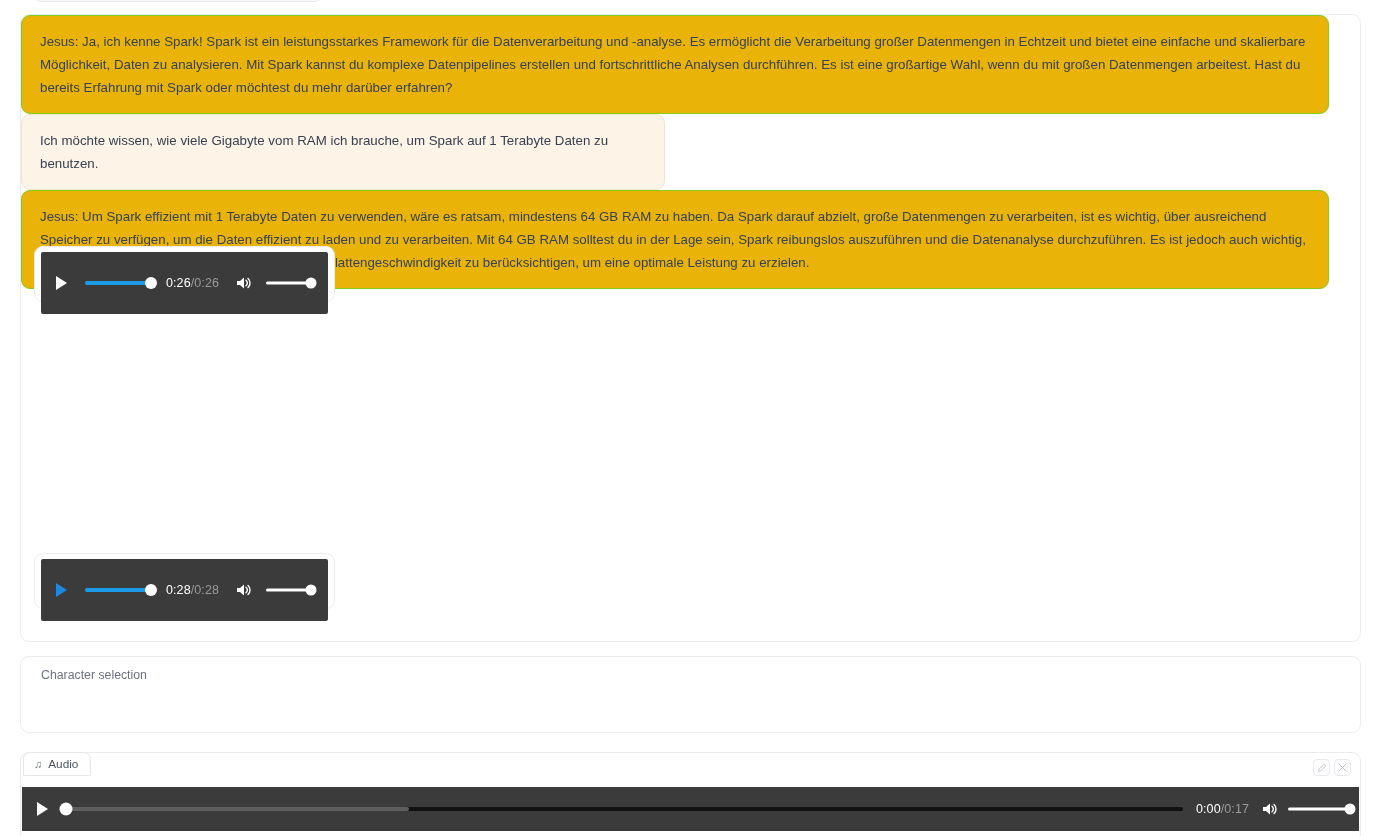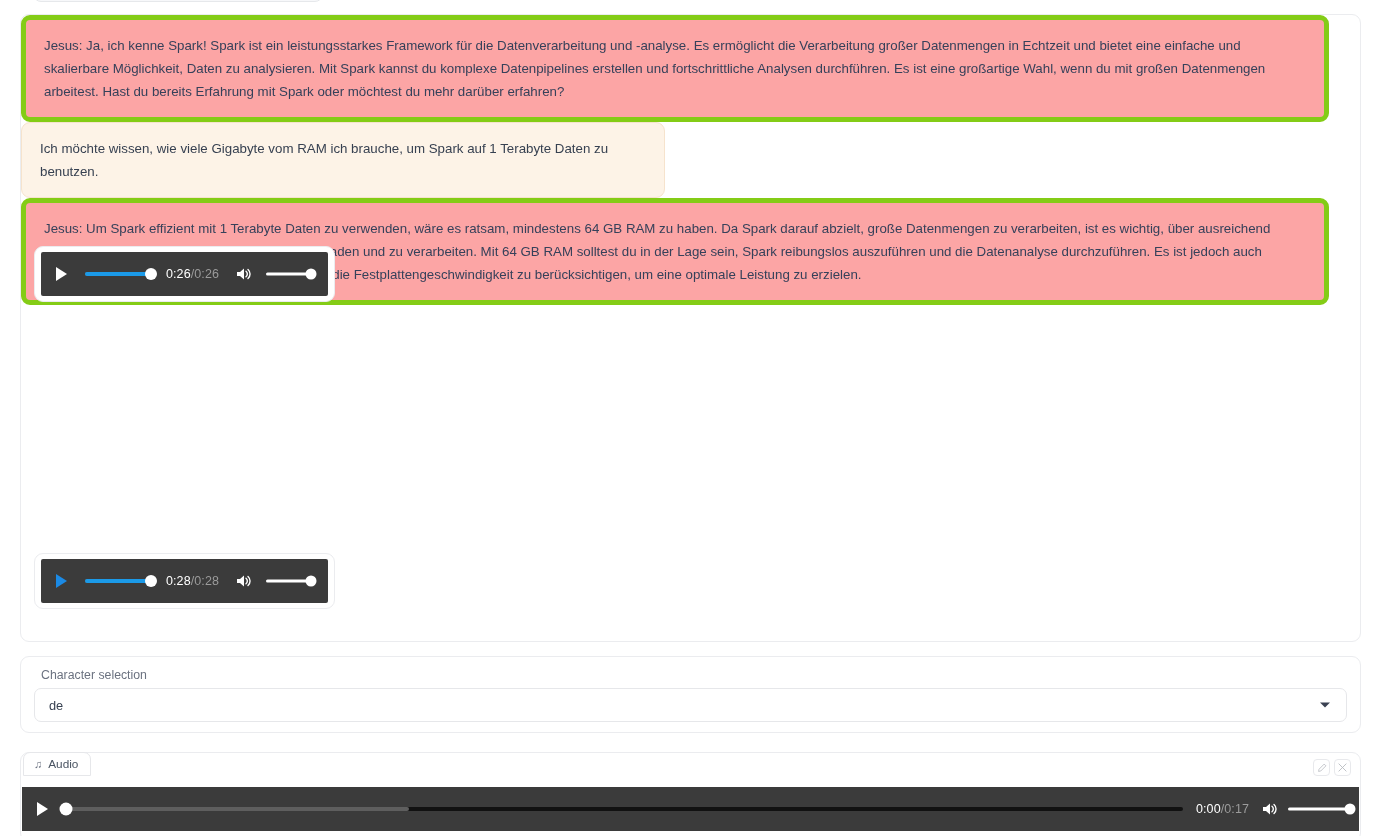--- a/index.html
+++ b/index.html
@@ -37,22 +37,22 @@
     line-height: 23px;
     color: #374151;
     padding: 14px 18px;
   }
   .bubble-user {
     background: #fdf3e7;
     border: 1px solid #f6e3cd;
     text-align: left;
   }
   .bubble-bot {
-    background: #fca5a5;
-    border: 5px solid #84cc16;
+    background: #eab308;
+    border: 1px solid #84cc16;
     color: #36415a;
   }
 
   
   .u1 { left: 956px; top: 13px; width: 365px; }
   
   .b1 { left: 13px; top: 86px; width: 1308px; }
   
   .u2 { left: 677px; top: 320px; width: 644px; }
   
@@ -64,21 +64,21 @@
     width: 301px; height: 56px;
     background: #ffffff;
     border: 1px solid #ebecef;
     border-radius: 9px;
     padding: 5px 6px;
   }
   .audio-card.a1 { left: 13px; top: 231px; }
   .audio-card.a2 { left: 13px; top: 538px; }
 
   .player {
-    width: 100%; height: 44px;
+    width: 100%; height: 62px;
     background: #3b3b3b;
     border-radius: 2px;
     display: flex; align-items: center;
     padding: 0 9px;
     gap: 4px;
   }
   .play-btn {
     width: 22px; height: 22px;
     display: flex; align-items: center; justify-content: center;
     flex: 0 0 auto; cursor: pointer;
@@ -252,24 +252,20 @@
           <span class="vol-track"></span>
           <span class="vol-knob"></span>
         </div>
       </div>
     </div>
 
   </div>
 
   <div class="char-panel">
     <div class="char-label">Character selection</div>
-    <div class="select">
-      <span>de</span>
-      <span class="chev"></span>
-    </div>
   </div>
 
   <div class="bottom-panel">
     <div class="tab-strip">
       <div class="tab">
         <span class="note-icon">♫</span>
         <span>Audio</span>
       </div>
     </div>
 

